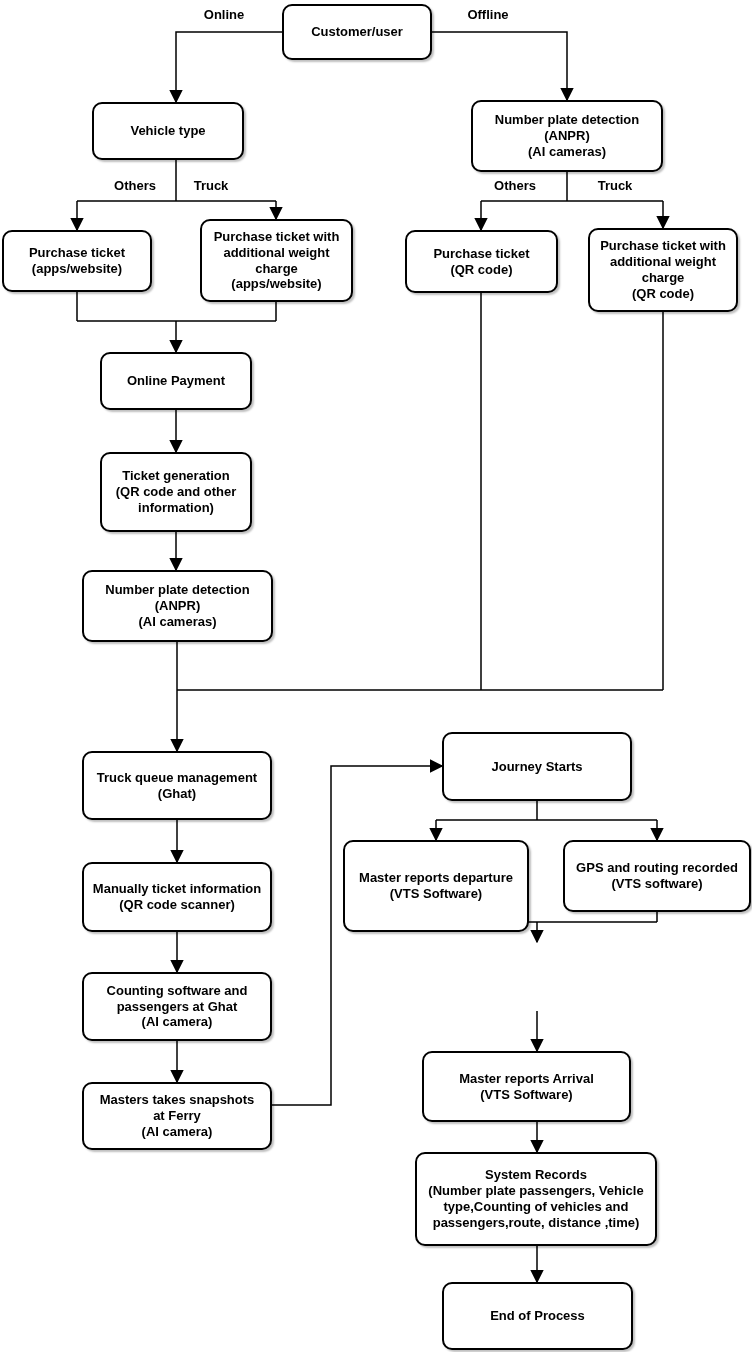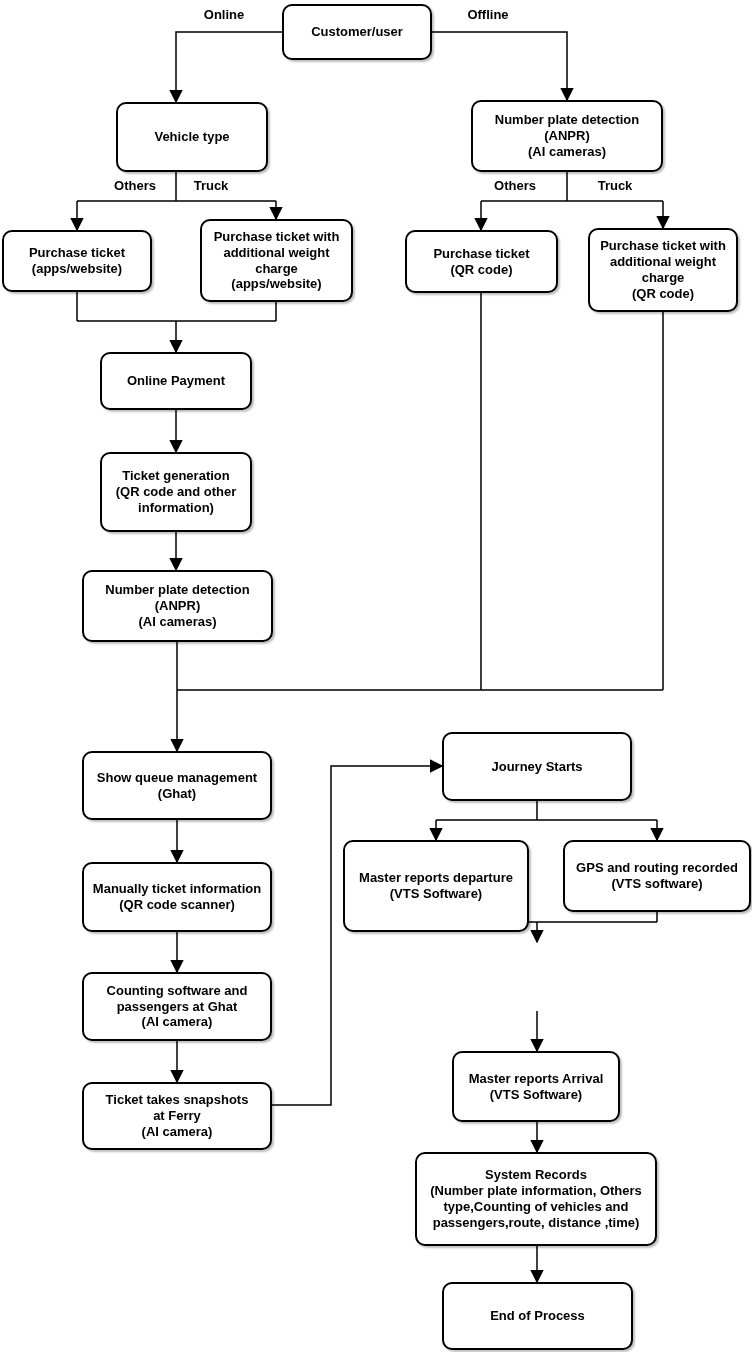--- a/index.html
+++ b/index.html
@@ -63,21 +63,21 @@
   </svg>
 
   <div class="edge-label" style="left:196px;top:7px;width:56px">Online</div>
   <div class="edge-label" style="left:460px;top:7px;width:56px">Offline</div>
   <div class="edge-label" style="left:108px;top:178px;width:54px">Others</div>
   <div class="edge-label" style="left:188px;top:178px;width:46px">Truck</div>
   <div class="edge-label" style="left:488px;top:178px;width:54px">Others</div>
   <div class="edge-label" style="left:592px;top:178px;width:46px">Truck</div>
 
   <div class="node" style="left:282px;top:4px;width:150px;height:56px">Customer/user</div>
-  <div class="node" style="left:116px;top:102px;width:152px;height:70px">Vehicle type</div>
+  <div class="node" style="left:92px;top:102px;width:152px;height:58px">Vehicle type</div>
   <div class="node" style="left:471px;top:100px;width:192px;height:72px">Number plate detection
 (ANPR)
 (AI cameras)</div>
   <div class="node" style="left:2px;top:230px;width:150px;height:62px">Purchase ticket
 (apps/website)</div>
   <div class="node" style="left:200px;top:219px;width:153px;height:83px">Purchase ticket with
 additional weight
 charge
 (apps/website)</div>
   <div class="node" style="left:405px;top:230px;width:153px;height:63px">Purchase ticket
@@ -86,34 +86,34 @@
 additional weight
 charge
 (QR code)</div>
   <div class="node" style="left:100px;top:452px;width:152px;height:80px">Ticket generation
 (QR code and other
 information)</div>
   <div class="node" style="left:100px;top:352px;width:152px;height:58px">Online Payment</div>
   <div class="node" style="left:82px;top:570px;width:191px;height:72px">Number plate detection
 (ANPR)
 (AI cameras)</div>
-  <div class="node" style="left:82px;top:751px;width:190px;height:69px">Show queue management
+  <div class="node" style="left:82px;top:751px;width:190px;height:69px">Truck queue management
 (Ghat)</div>
   <div class="node" style="left:82px;top:862px;width:190px;height:70px">Manually ticket information
 (QR code scanner)</div>
   <div class="node" style="left:82px;top:972px;width:190px;height:69px">Counting software and
 passengers at Ghat
 (AI camera)</div>
-  <div class="node" style="left:82px;top:1082px;width:190px;height:68px">Ticket takes snapshots
+  <div class="node" style="left:82px;top:1082px;width:190px;height:68px">Masters takes snapshots
 at Ferry
 (AI camera)</div>
   <div class="node" style="left:442px;top:732px;width:190px;height:69px">Journey Starts</div>
   <div class="node" style="left:343px;top:840px;width:186px;height:92px">Master reports departure
 (VTS Software)</div>
   <div class="node" style="left:563px;top:840px;width:188px;height:72px">GPS and routing recorded
 (VTS software)</div>
-  <div class="node" style="left:452px;top:1051px;width:168px;height:71px">Master reports Arrival
+  <div class="node" style="left:422px;top:1051px;width:209px;height:71px">Master reports Arrival
 (VTS Software)</div>
   <div class="node" style="left:415px;top:1152px;width:242px;height:94px">System Records
-(Number plate information, Others type,Counting of vehicles and passengers,route, distance ,time)</div>
+(Number plate passengers, Vehicle type,Counting of vehicles and passengers,route, distance ,time)</div>
   <div class="node" style="left:442px;top:1282px;width:191px;height:68px">End of Process</div>
 
 </div>
 
 </body></html>

